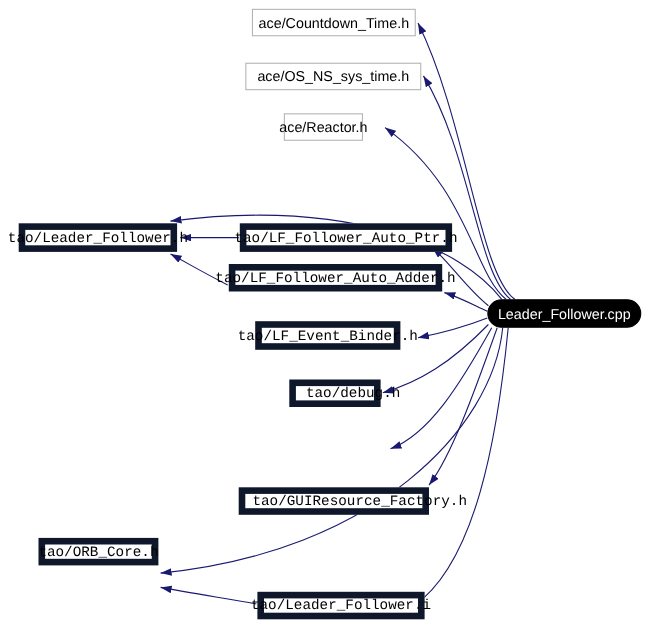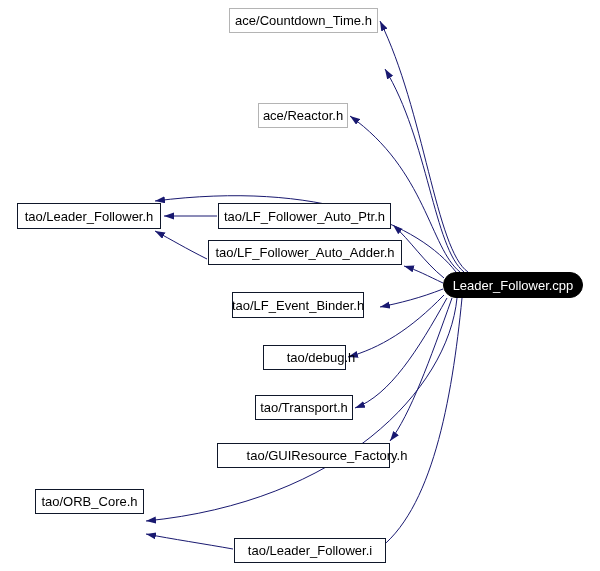--- a/index.html
+++ b/index.html
@@ -28,21 +28,21 @@
     display: flex;
     align-items: center;
     justify-content: center;
     white-space: nowrap;
     font-size: 13px;
     color: #000000;
     background: #ffffff;
     cursor: pointer;
   }
   .node.external { border: 1px solid #b4b4b4; }
-  .node.internal { border: 1px solid #0f172a; }
+  .node.internal { border: 6px solid #0f172a; font-family: Liberation Mono, monospace; }
   .node.main {
     background: #000000;
     color: #ffffff;
     border: 1px solid #000000;
     cursor: default;
   }
 </style>
 </head>
 <body>
 
@@ -70,48 +70,48 @@
       <path d="M 217,216 L 164,216" marker-end="url(#arrow)"></path>
       <path d="M 207,259 C 185,248 172,240 155,231" marker-end="url(#arrow)"></path>
       <path d="M 233,549 C 205,544 172,539 146,534" marker-end="url(#arrow)"></path>
     </g>
   </svg>
 
   <div class="node external" style="left:229px; top:8px;  width:149px; height:25px;">
     <span>ace/Countdown_Time.h</span>
   </div>
 
+  <div class="node external" style="left:223px; top:57px; width:160px; height:25px;">
+    <span>ace/OS_NS_sys_time.h</span>
+  </div>
 
-  <div class="node external" style="left:258px; top:103px; width:90px; height:25px;">
+  <div class="node external" style="left:258px; top:103px; width:72px; height:25px;">
     <span>ace/Reactor.h</span>
   </div>
 
   <div class="node internal" style="left:17px; top:203px; width:144px; height:26px;">
     <span>tao/Leader_Follower.h</span>
   </div>
 
-  <div class="node internal" style="left:218px; top:203px; width:173px; height:26px;">
+  <div class="node internal" style="left:218px; top:203px; width:193px; height:26px;">
     <span>tao/LF_Follower_Auto_Ptr.h</span>
   </div>
 
   <div class="node internal" style="left:208px; top:240px; width:194px; height:25px;">
     <span>tao/LF_Follower_Auto_Adder.h</span>
   </div>
 
   <div class="node internal" style="left:232px; top:292px; width:132px; height:26px;">
     <span>tao/LF_Event_Binder.h</span>
   </div>
 
   <div class="node internal" style="left:263px; top:345px; width:83px; height:25px;padding-left:33px;">
     <span>tao/debug.h</span>
   </div>
 
-  <div class="node internal" style="left:255px; top:395px; width:98px; height:25px;">
-    <span>tao/Transport.h</span>
-  </div>
 
   <div class="node internal" style="left:217px; top:443px; width:173px; height:25px;padding-left:47px;">
     <span>tao/GUIResource_Factory.h</span>
   </div>
 
   <div class="node internal" style="left:35px; top:489px; width:109px; height:25px;">
     <span>tao/ORB_Core.h</span>
   </div>
 
   <div class="node internal" style="left:234px; top:538px; width:152px; height:25px;text-align:right;">

